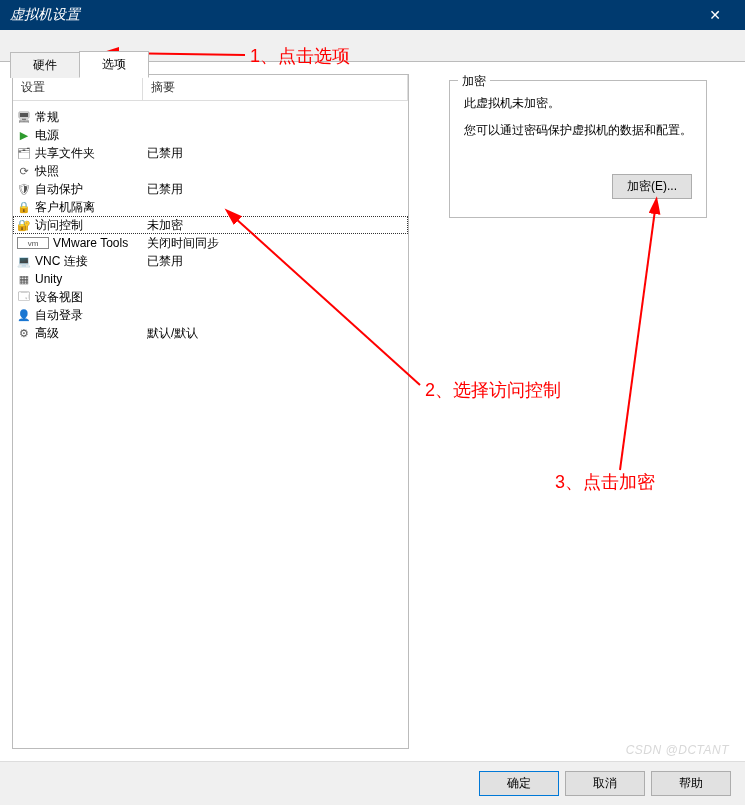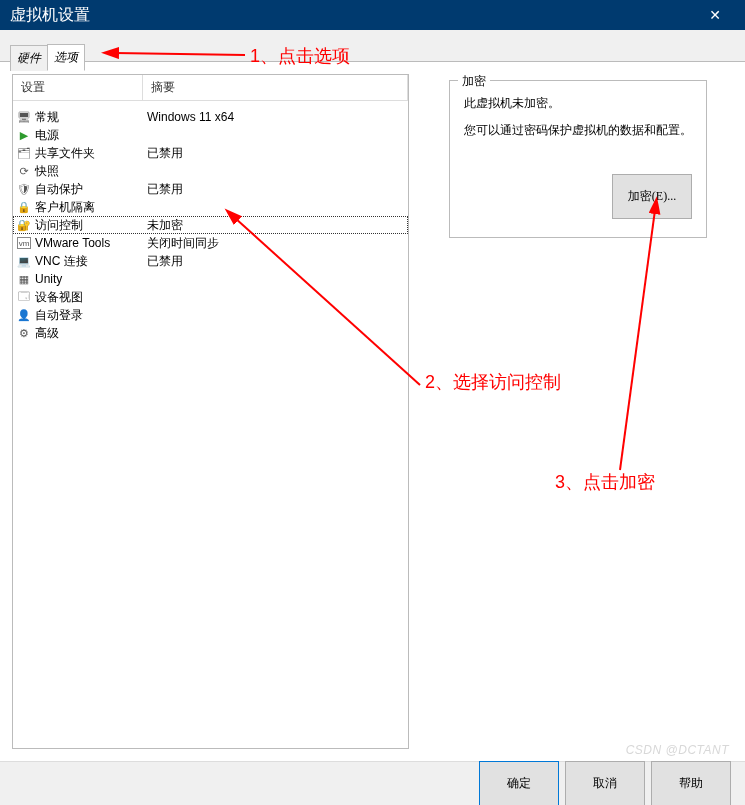--- a/index.html
+++ b/index.html
@@ -14,45 +14,44 @@
     }
     .titlebar {
       background: #003a6f;
       color: #fff;
       height: 30px;
       display: flex;
       align-items: center;
       padding: 0 10px;
       justify-content: space-between;
     }
-    .titlebar .title { font-size: 16px; }
+    .titlebar .title { font-size: 14px; font-style: italic; }
     .close-btn {
       width: 40px; height: 30px;
       display: flex; align-items: center; justify-content: center;
       cursor: pointer;
       font-size: 14px;
     }
     .tab-strip {
       display: flex;
       align-items: flex-end;
       padding: 6px 10px 0 10px;
       background: #f0f0f0;
       border-bottom: 1px solid #bbb;
       height: 32px;
     }
     .tab {
-      padding: 4px 6px;
+      padding: 4px 22px;
       border: 1px solid #bbb;
       border-bottom: none;
       background: #f0f0f0;
       margin-right: -1px;
       cursor: pointer;
       position: relative;
-      top: 10px;
-      font-style: italic;
+      top: 17px;
     }
     .tab.active {
       background: #fff;
       border-bottom: 1px solid #fff;
       z-index: 2;
     }
     .content-area {
       display: flex;
       padding: 12px;
       height: calc(100% - 30px - 32px - 44px);
@@ -132,25 +131,25 @@
       padding: 0 4px;
     }
     .gb-line { margin-bottom: 10px; }
     .encrypt-btn-row {
       display: flex;
       justify-content: flex-end;
       margin-top: 35px;
     }
     .win-button {
       min-width: 80px;
-      padding: 13px 14px;
+      padding: 3px 14px;
       background: #e1e1e1;
       border: 1px solid #adadad;
       cursor: pointer;
-      font-family: Liberation Serif, serif;
+      font-family: Liberation Sans, sans-serif;
       font-size: 12px;
     }
     .win-button.primary { border: 1px solid #0078d7; }
     .button-bar {
       position: absolute;
       bottom: 0; left: 0; right: 0;
       height: 44px;
       display: flex;
       justify-content: flex-end;
       align-items: center;
@@ -197,21 +196,20 @@
     <div class="list-header">
       <div class="col col-setting">设置</div>
       <div class="col col-summary">摘要</div>
     </div>
     <div class="list-body" id="list-body">
         <div class="list-row">
           <div class="cell-setting">
             <span class="icon-box">🖥</span>
             <span>常规</span>
           </div>
-          <div class="cell-summary">Windows 11 x64</div>
         </div>
         <div class="list-row">
           <div class="cell-setting">
             <span class="icon-box" style="color: rgb(46, 155, 46);">▶</span>
             <span>电源</span>
           </div>
           <div class="cell-summary"></div>
         </div>
         <div class="list-row">
           <div class="cell-setting">
@@ -243,21 +241,21 @@
         </div>
         <div class="list-row selected">
           <div class="cell-setting">
             <span class="icon-box">🔐</span>
             <span>访问控制</span>
           </div>
           <div class="cell-summary">未加密</div>
         </div>
         <div class="list-row">
           <div class="cell-setting">
-            <span class="icon-box" style="font-size: 8px; border: 1px solid rgb(136, 136, 136); width: 14px; height: 12px;">vm</span>
+            <span class="icon-box" style="font-size: 8px; border: 1px solid rgb(136, 136, 136); width: 32px; height: 12px;">vm</span>
             <span>VMware Tools</span>
           </div>
           <div class="cell-summary">关闭时间同步</div>
         </div>
         <div class="list-row">
           <div class="cell-setting">
             <span class="icon-box">💻</span>
             <span>VNC 连接</span>
           </div>
           <div class="cell-summary">已禁用</div>
@@ -280,20 +278,21 @@
           <div class="cell-setting">
             <span class="icon-box">👤</span>
             <span>自动登录</span>
           </div>
         </div>
         <div class="list-row">
           <div class="cell-setting">
             <span class="icon-box">⚙</span>
             <span>高级</span>
           </div>
+          <div class="cell-summary">默认/默认</div>
         </div>
       </div>
   </div>
 
   <div class="right-panel">
     <div class="groupbox">
       <span class="groupbox-title">加密</span>
       <div class="gb-line">此虚拟机未加密。</div>
       <div class="gb-line">您可以通过密码保护虚拟机的数据和配置。</div>
       <div class="encrypt-btn-row">
@@ -316,16 +315,16 @@
     </marker>
   </defs>
 
   <line x1="245" y1="55" x2="115" y2="53" stroke="#ff0000" stroke-width="2" marker-end="url(#ah)"></line>
 
   <line x1="420" y1="385" x2="235" y2="218" stroke="#ff0000" stroke-width="2" marker-end="url(#ah)"></line>
 
   <line x1="620" y1="470" x2="655" y2="210" stroke="#ff0000" stroke-width="2" marker-end="url(#ah)"></line>
 </svg>
 <div class="annotation" style="left:250px; top:44px;">1、点击选项</div>
-<div class="annotation" style="left:425px; top:370px;">2、选择访问控制</div>
+<div class="annotation" style="left:425px; top:378px;">2、选择访问控制</div>
 <div class="annotation" style="left:555px; top:470px;">3、点击加密</div>
 
 <div class="watermark">CSDN @DCTANT</div>
 
 </body></html>

